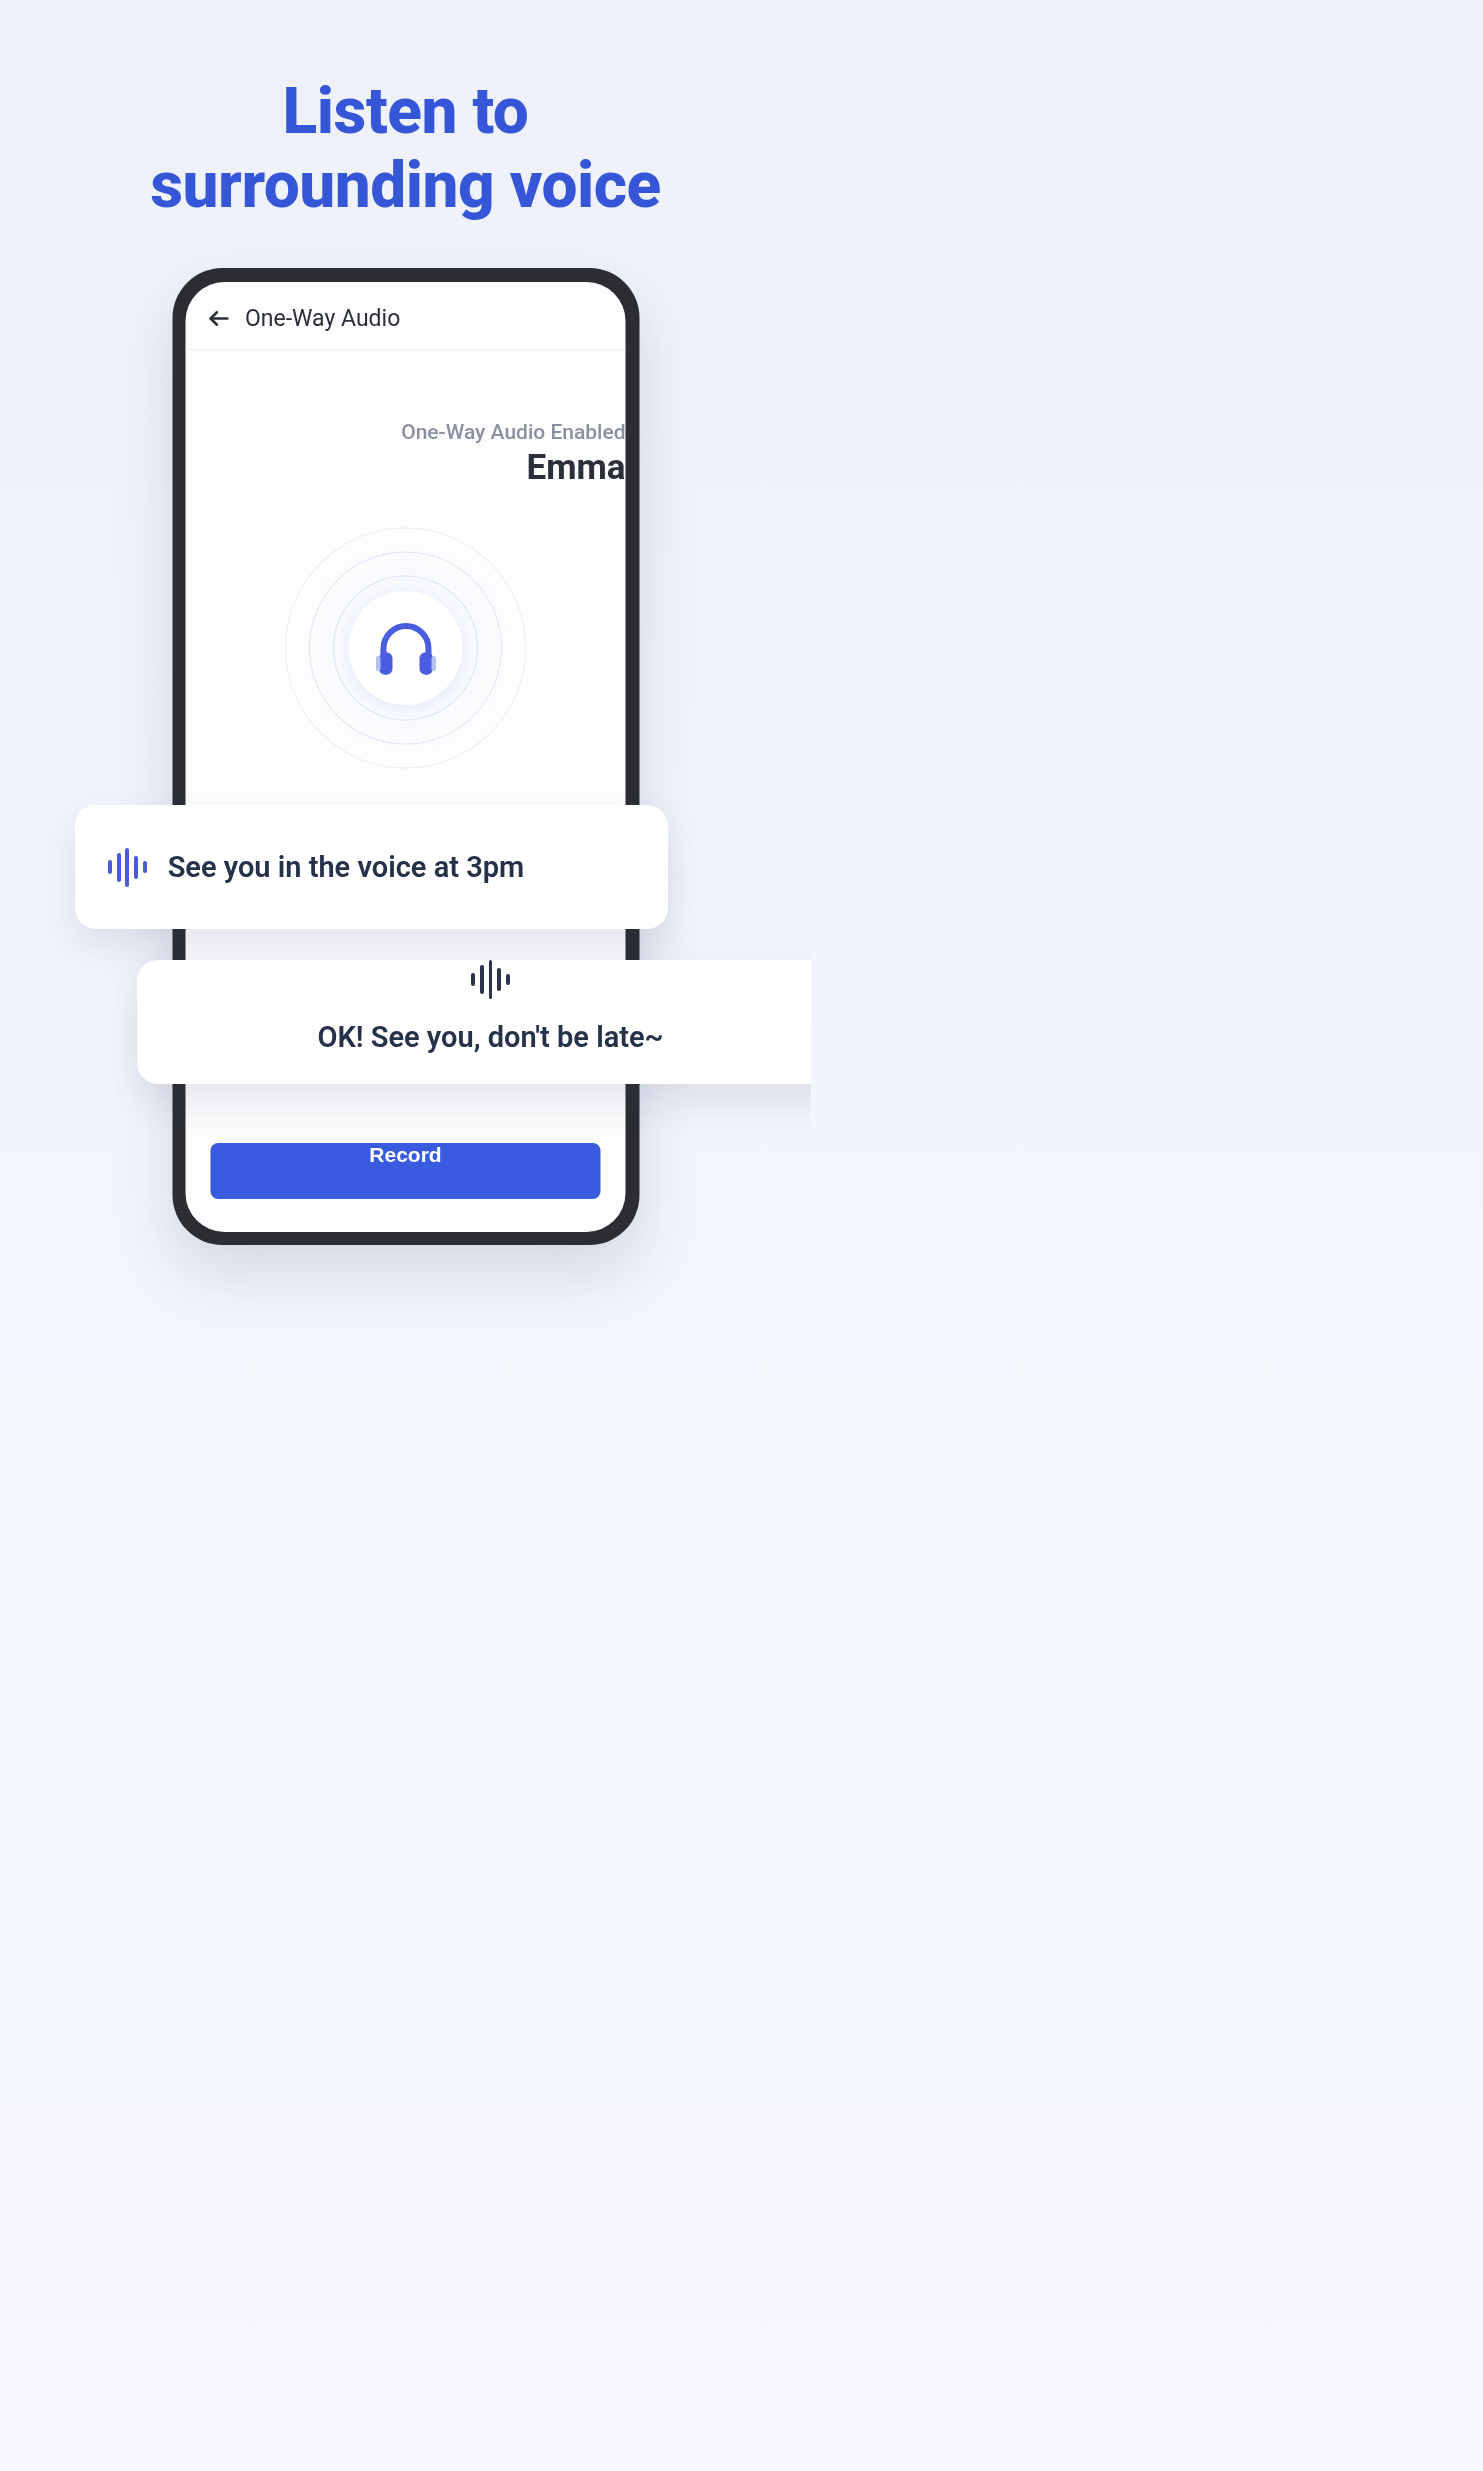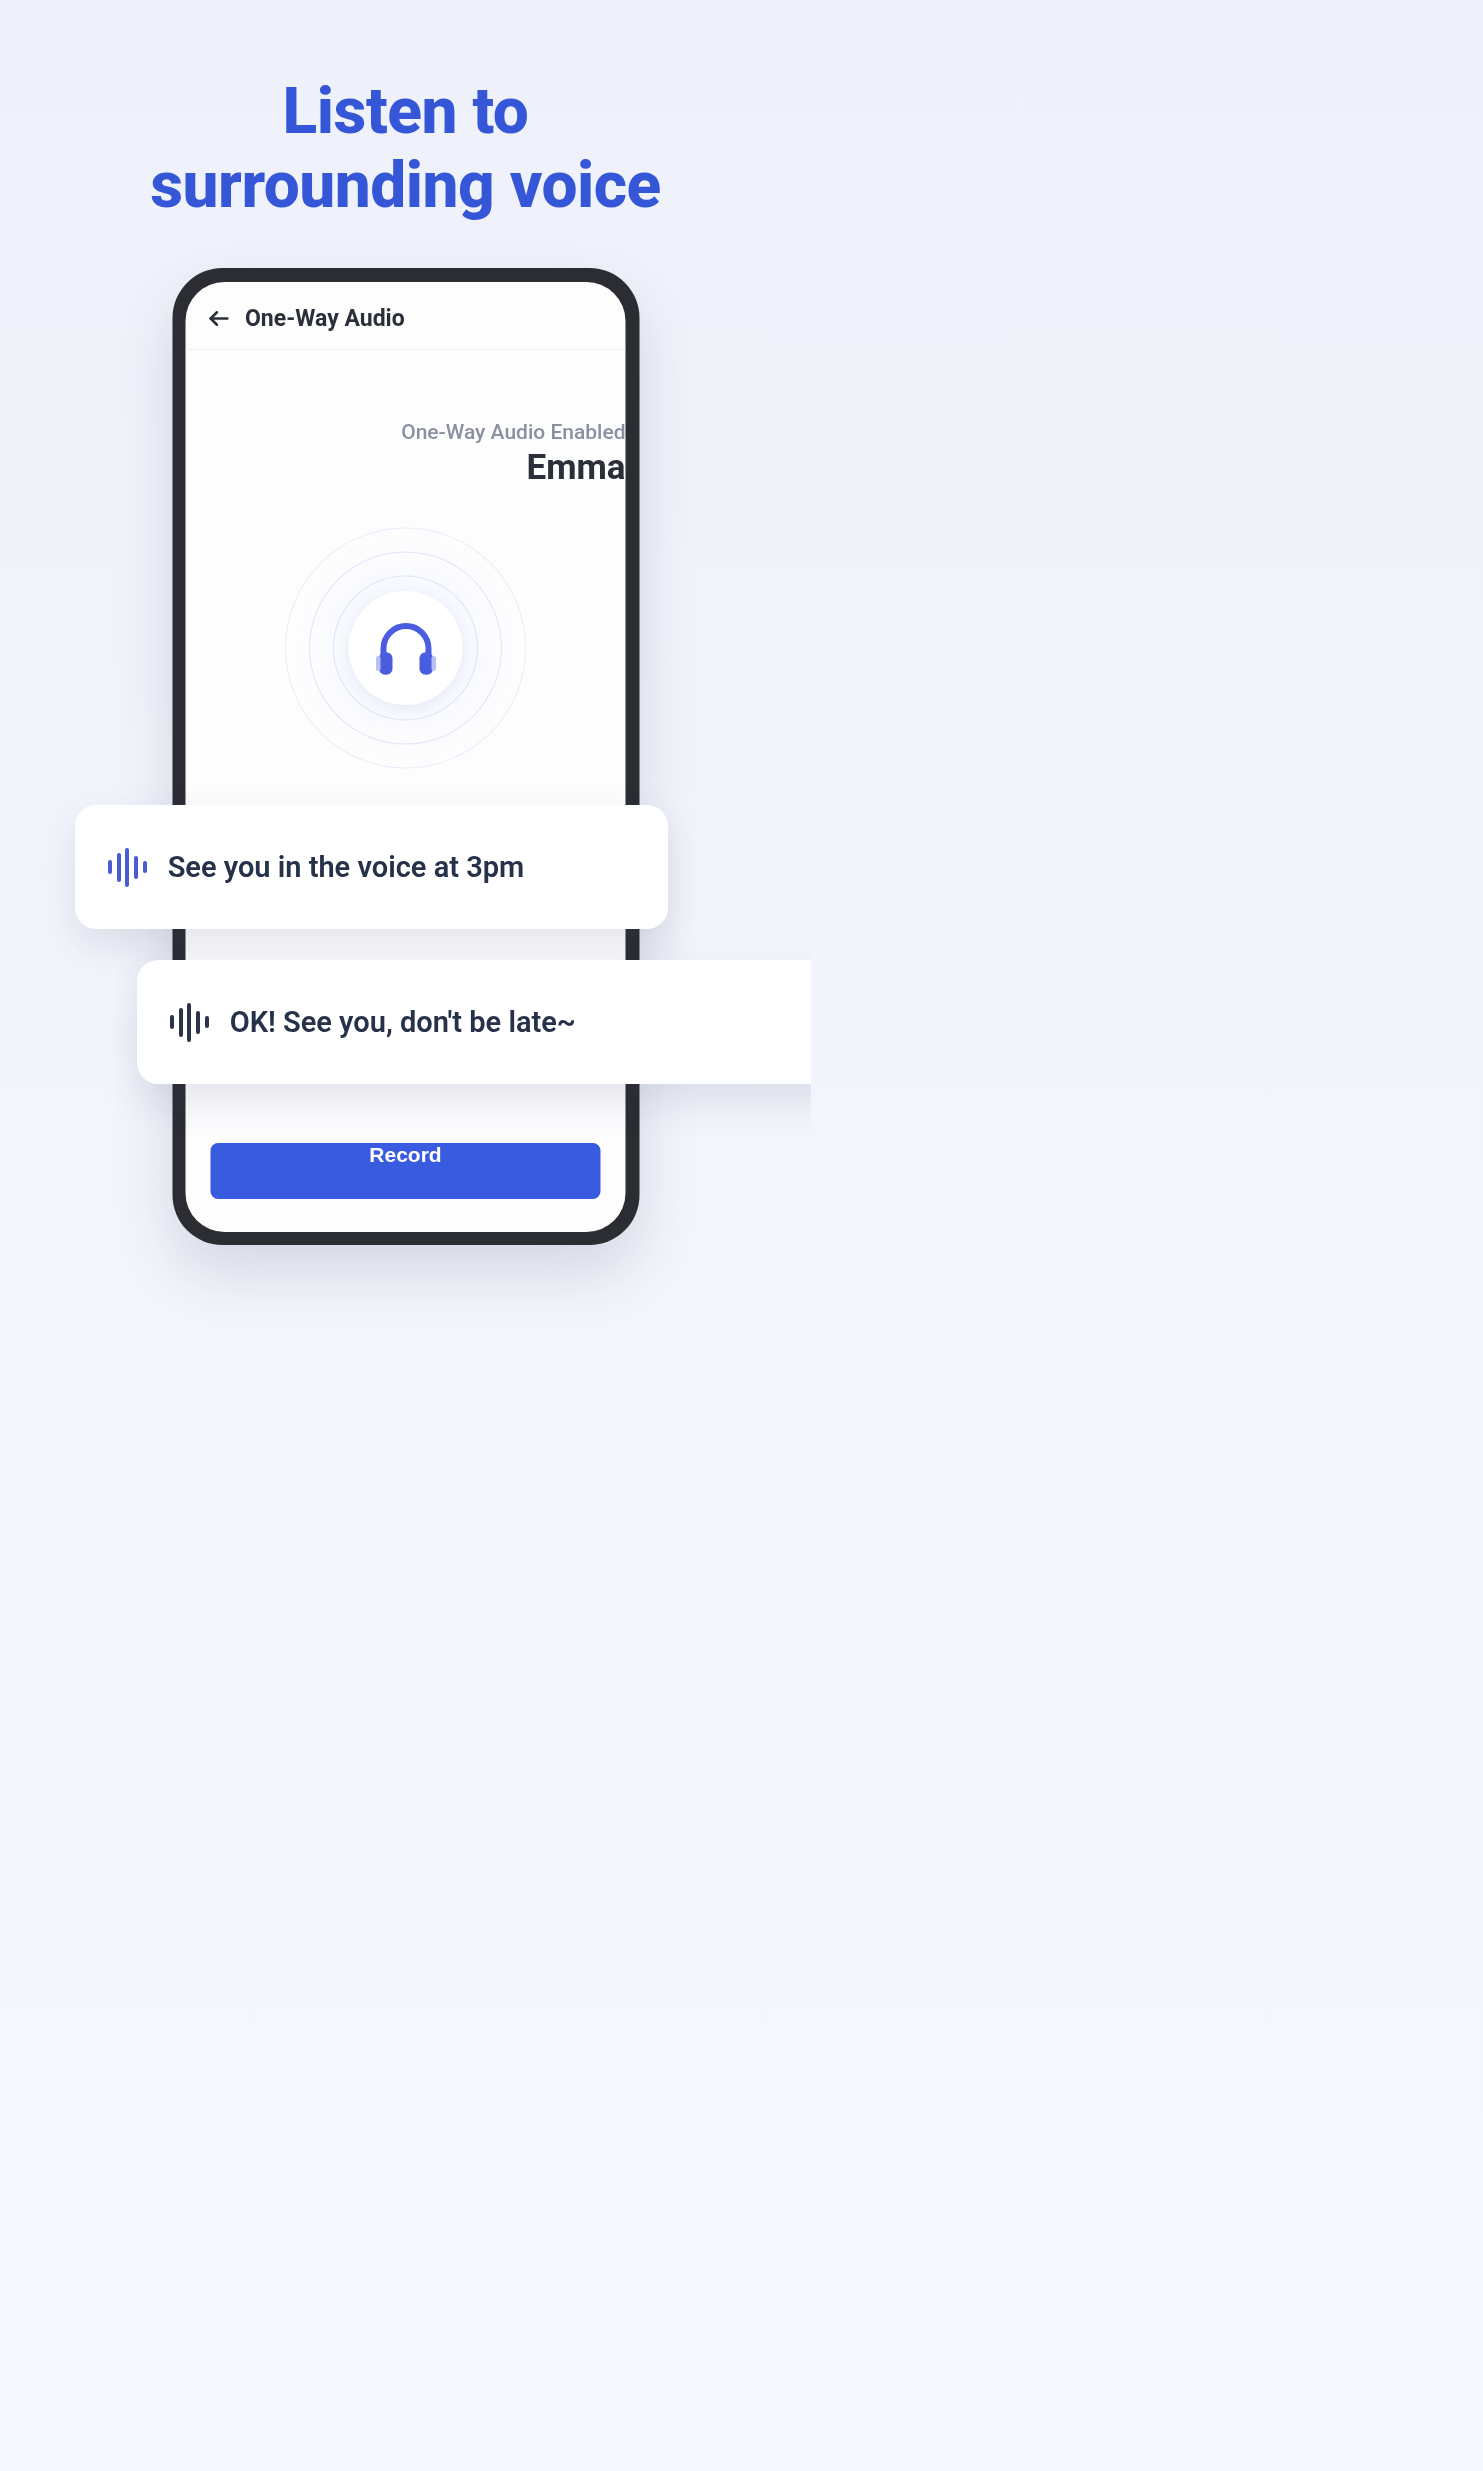--- a/index.html
+++ b/index.html
@@ -49,21 +49,21 @@
   .app-header {
     display: flex;
     align-items: center;
     gap: 13.5px;
     padding: 23px 21px 17.4px 21px;
     border-bottom: 1px solid #eef0f5;
   }
   .back-icon svg { display: block; }
   .app-header-title {
     font-size: 23px;
-    font-weight: 700;
+    font-weight: 400;
     color: #2b2f3a;
   }
 
   
   .status-block {
     text-align: right;
     margin-top: 70px;
   }
   .status-text {
     font-size: 21px;
@@ -134,21 +134,21 @@
     background: #ffffff;
     border-radius: 21px;
     box-shadow: 0 17.4px 39px rgba(50,60,100,0.12);
     display: flex;
     align-items: center;
     gap: 21px;
     padding: 0 33px;
     height: 124px;
   }
   .card-1 { left: 75px;  top: 805px;  width: 593px; }
-  .card-2 { left: 137px; top: 960px;  width: 707px; }
+  .card-2 { left: 137px; top: 960px;  width: 707px; flex-direction: column; }
 
   .card-text {
     font-size: 29px;
     font-weight: 600;
     color: #26324a;
     white-space: nowrap;
   }
 
   .wave {
     display: flex;

